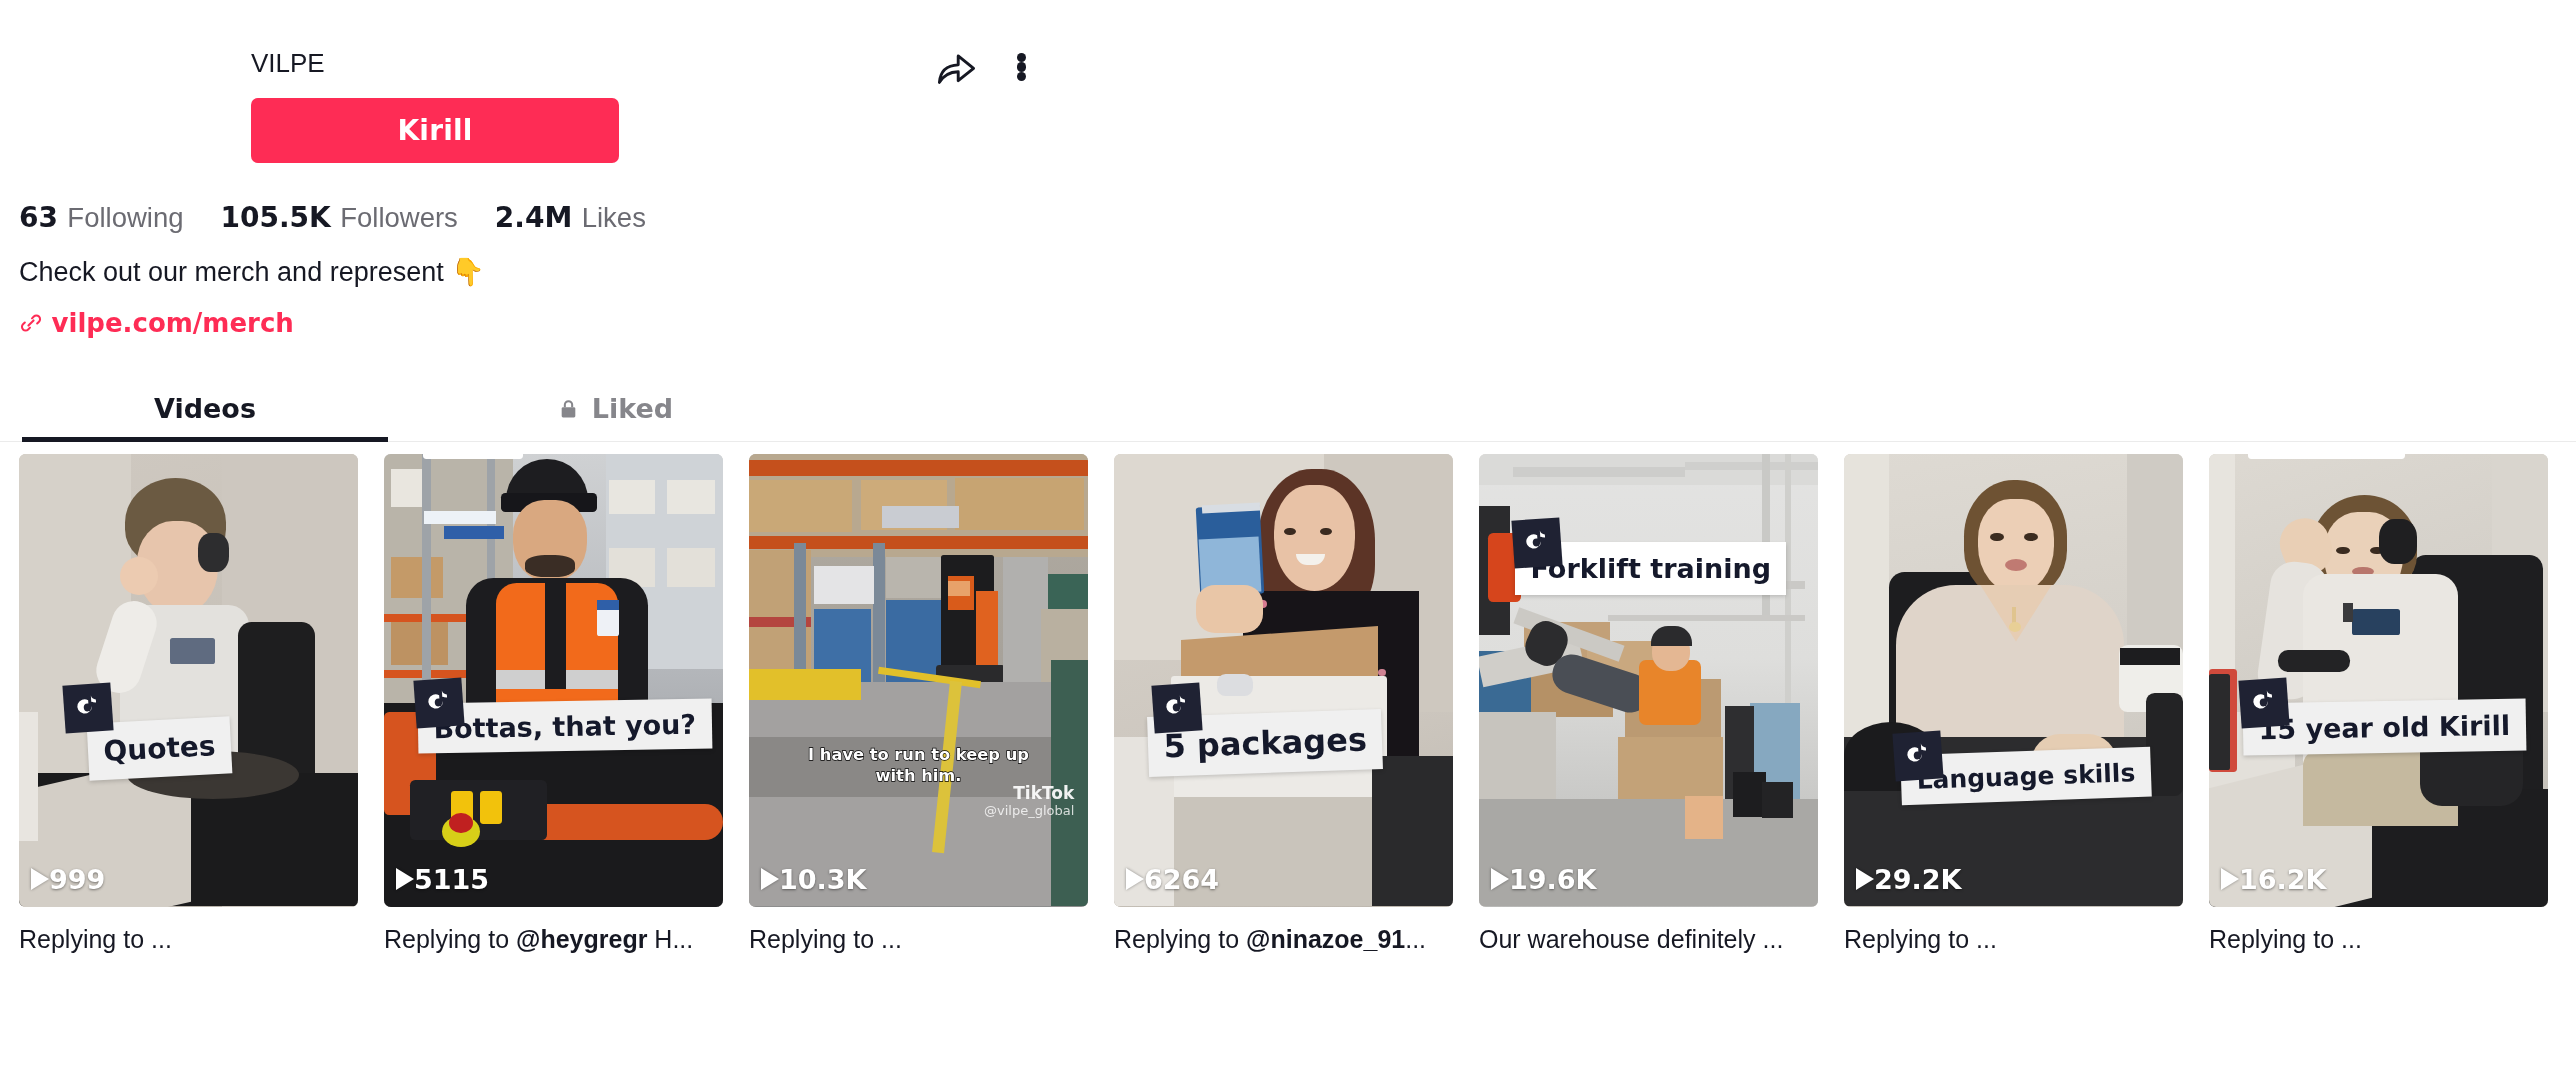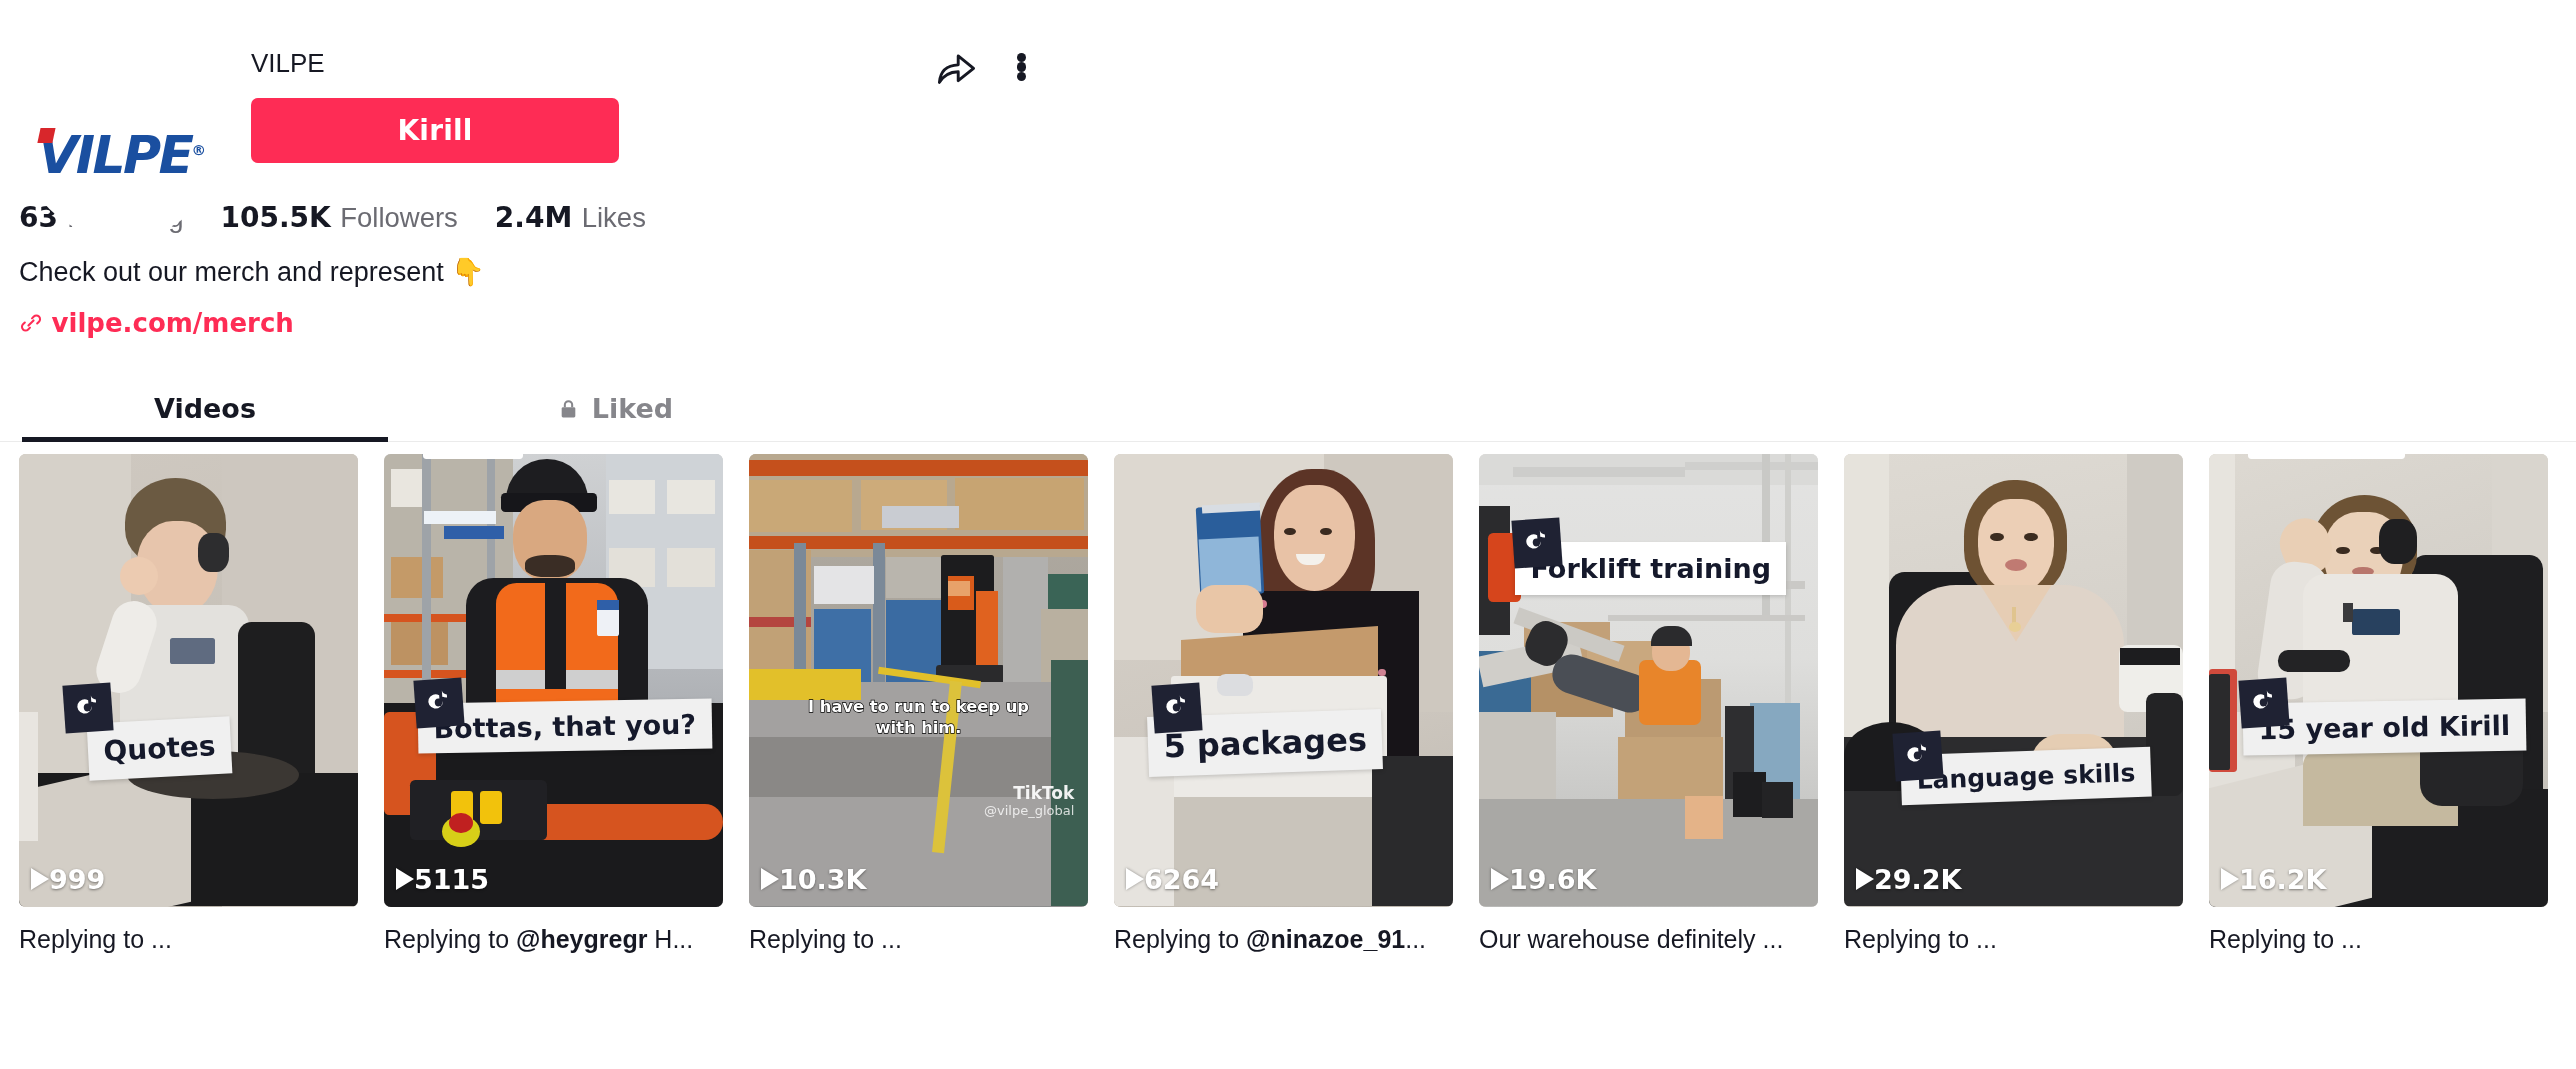--- a/index.html
+++ b/index.html
@@ -270,20 +270,21 @@
     left: 0; right: 0;
     text-align: center;
     color: #ffffff;
     font-size: 16.3px;
     font-weight: 700;
     font-family: "DejaVu Sans", sans-serif;
     -webkit-text-stroke: 1.3px #000;
     paint-order: stroke fill;
     z-index: 3;
     line-height: 20.6px;
+    margin-top: 48px;
   }
   .tiktok-wm-small {
     position: absolute;
     right: 13.7px; bottom: 89px;
     color: #fff; font-size: 17px; font-weight: 700;
     text-align: right; z-index: 3; opacity: .92;
     font-family: "DejaVu Sans", sans-serif;
   }
   .tiktok-wm-small .handle { font-size: 13px; font-weight: 400; display: block; opacity: .85; }
 
@@ -296,27 +297,20 @@
     padding: 5.2px 19px 6.9px 19px;
     border-radius: 3.4px;
     z-index: 6;
   }
 </style>
 </head>
 <body>
 
 <div id="profile-header">
 
-  <div id="avatar">
-    <div class="logo-wrap">
-      <div class="logo-text">
-        <span class="red-tick"></span><span>VILPE</span><span class="reg">®</span>
-      </div>
-    </div>
-  </div>
 
   <div id="identity">
     <div id="nickname">VILPE</div>
     <button id="follow-button">Kirill</button>
   </div>
 
   <div id="top-actions">
     <span class="ico" id="share-icon">
       <svg viewBox="0 0 48 44" aria-hidden="true">
         <path d="M4 40c1-13 9-20 22-20.5V9l18 14.5L26 38V27.5C15.5 27.8 8.8 31.5 4 40z" fill="none" stroke="#161823" stroke-width="3.4" stroke-linejoin="round" stroke-linecap="round"></path>

